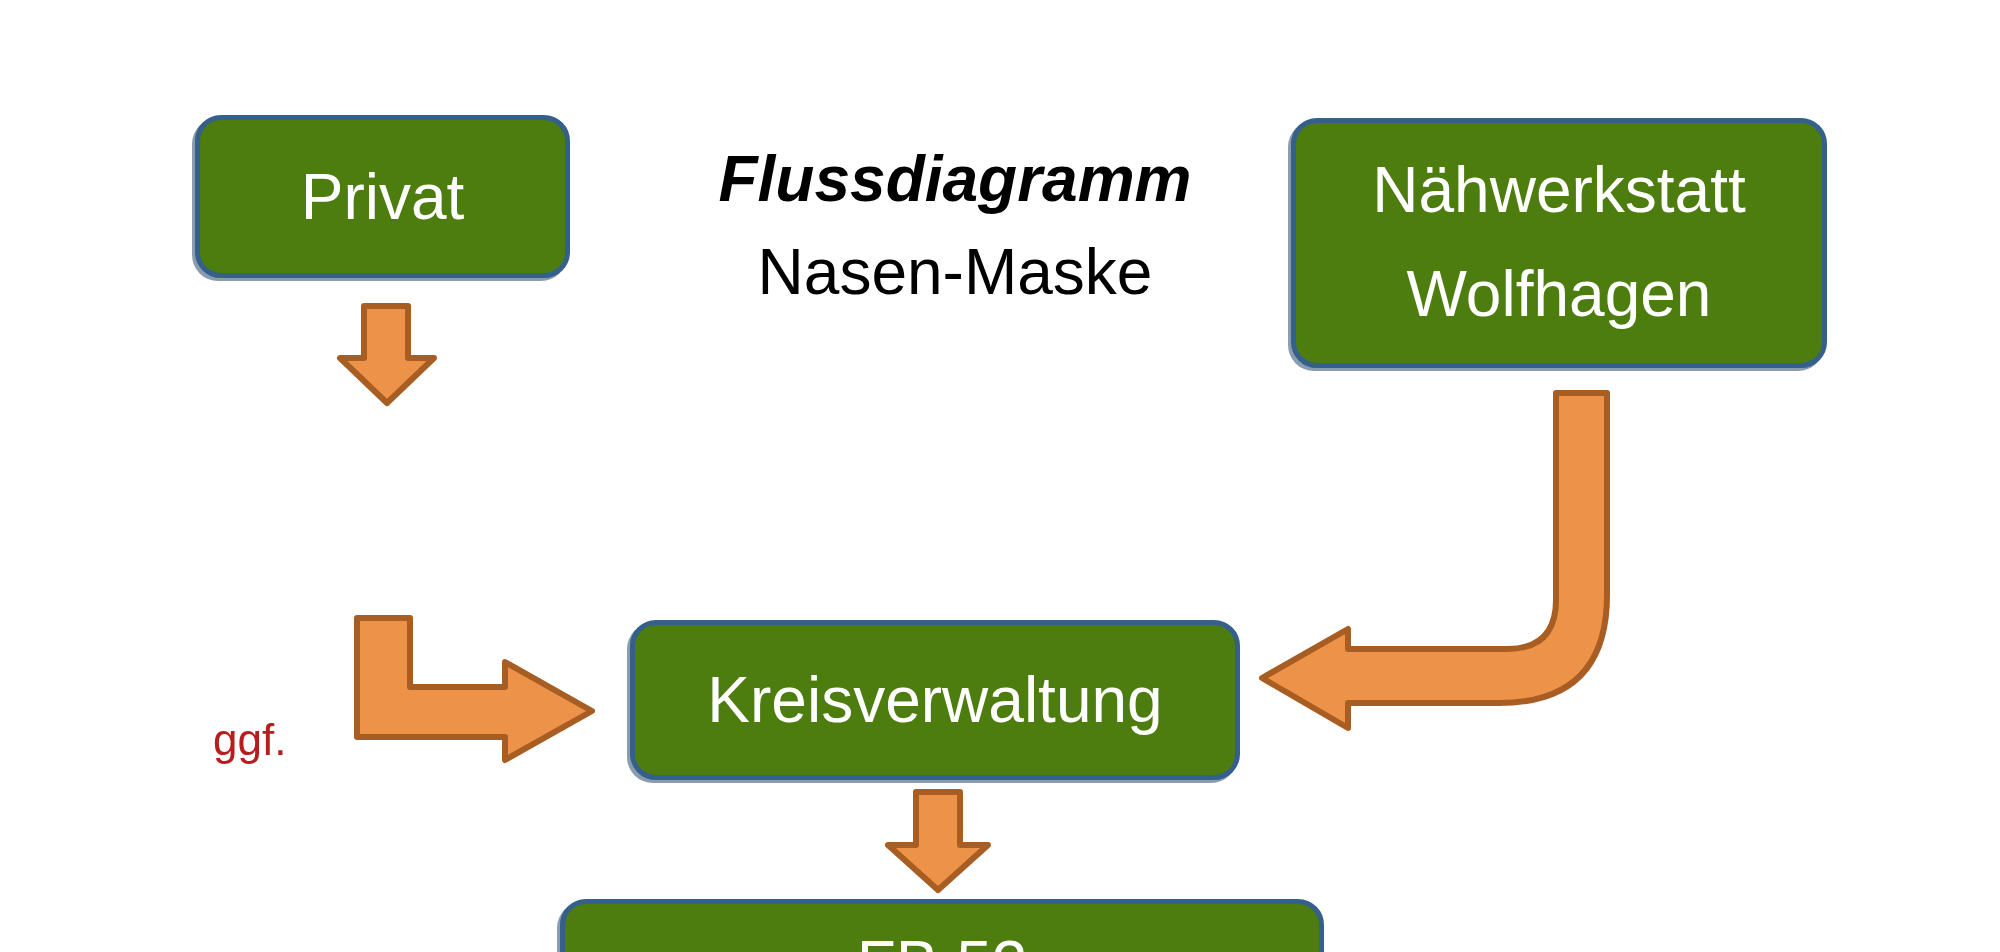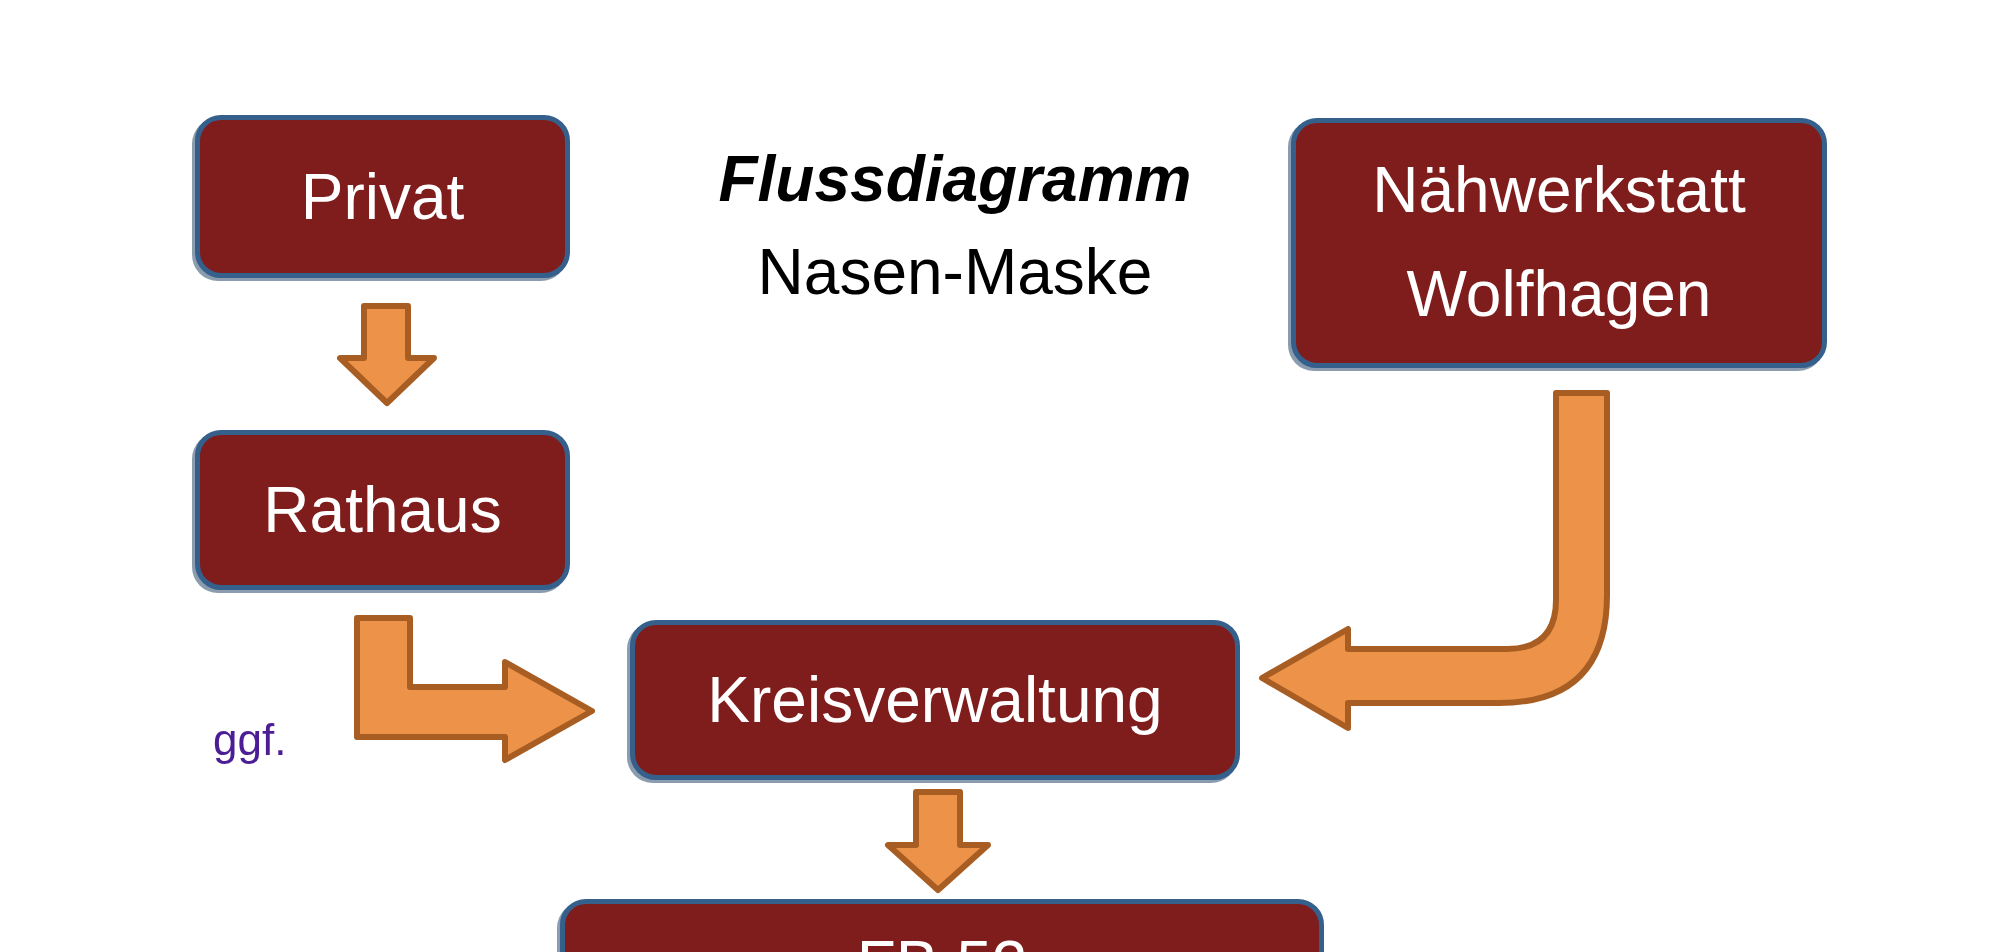--- a/index.html
+++ b/index.html
@@ -11,21 +11,21 @@
     position: relative;
     width: 2000px;
     height: 952px;
     background: #ffffff;
     overflow: hidden;
     font-family: "Liberation Sans", sans-serif;
   }
   .node {
     position: absolute;
     box-sizing: border-box;
-    background: #7f1d1d;
+    background: #4d7c0f;
     border: 5px solid #35608C;
     border-radius: 26px;
     box-shadow: -3px 3px 0 rgba(44, 74, 110, 0.55);
     color: #ffffff;
     display: flex;
     align-items: center;
     justify-content: center;
     text-align: center;
     font-size: 64px;
     line-height: 1.0;
@@ -48,21 +48,21 @@
     color: #000000;
     font-size: 64px;
     line-height: 93px;
   }
   #title-line1 { font-weight: bold; font-style: italic; }
 
   #annotation-post {
     position: absolute;
     left: 213px;
     top: 712px;
-    color: #4c1d95;
+    color: #b91c1c;
     font-size: 44px;
     line-height: 55px;
     text-align: right;
   }
 
   #arrow-layer {
     position: absolute;
     left: 0;
     top: 0;
   }
@@ -80,23 +80,20 @@
 
   <div id="title-block">
     <div id="title-line1">Flussdiagramm</div>
     <div id="title-line3">Nasen-Maske</div>
   </div>
 
   <div class="node" id="node-privat">
     <span>Privat</span>
   </div>
 
-  <div class="node" id="node-rathaus">
-    <span>Rathaus</span>
-  </div>
 
   <div class="node" id="node-kreisverwaltung">
     <span>Kreisverwaltung</span>
   </div>
 
   <div class="node" id="node-naehwerkstatt">
     <span class="two-line">
       <span>Nähwerkstatt</span><br>
       <span>Wolfhagen</span>
     </span>

